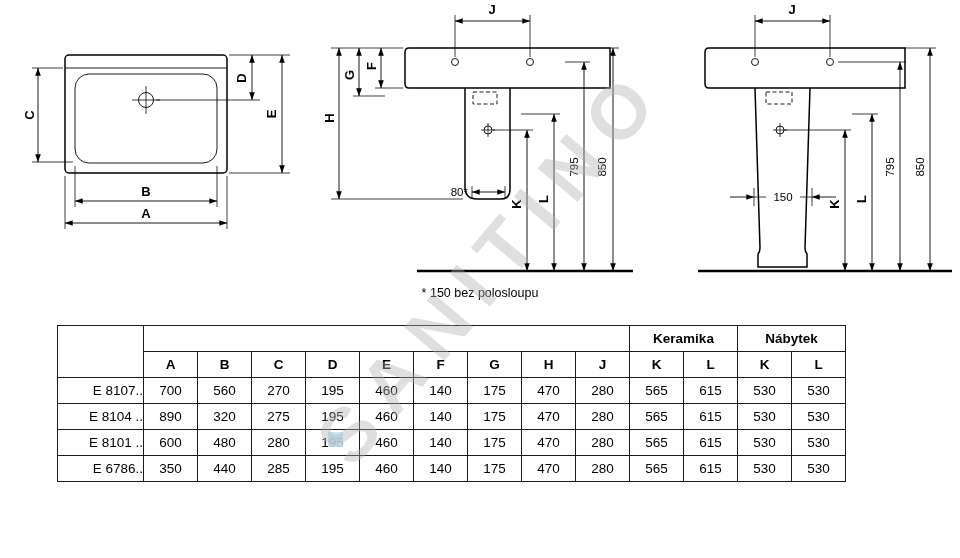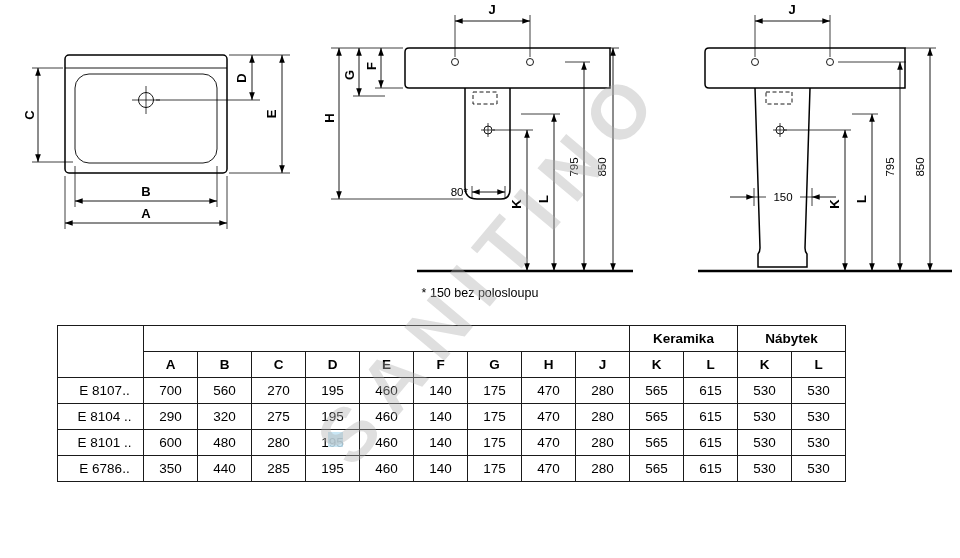--- a/index.html
+++ b/index.html
@@ -18,21 +18,21 @@
   .floor{stroke:#000;stroke-width:2.4;}
   text.L{font-family:"Liberation Sans",sans-serif;font-size:13px;font-weight:bold;fill:#000;}
   text.N{font-family:"Liberation Sans",sans-serif;font-size:11.5px;fill:#000;}
   .footnote{position:absolute;left:330px;top:286px;width:300px;text-align:center;font-size:12.5px;}
   
   table.dims{position:absolute;left:57px;top:325px;border-collapse:collapse;table-layout:fixed;
              border:1px solid #1a1a1a;}
   table.dims td{border:1px solid #1a1a1a;height:25px;text-align:center;font-size:13.5px;
                 vertical-align:middle;padding:0;}
   table.dims td.bold{font-weight:bold;}
-  table.dims td.model{text-align:center;padding-left:8px;}
+  table.dims td.model{text-align:right;padding-left:8px;}
   
   .watermark{position:absolute;left:490px;top:265px;transform:translate(-50%,-50%) rotate(-50deg);
              font-size:76px;font-weight:bold;letter-spacing:16px;white-space:nowrap;
              color:rgba(176,176,176,0.40);z-index:9;pointer-events:none;}
   .wm-dot{position:absolute;left:328px;top:432px;width:15px;height:15px;background:#bfe2f2;
           opacity:0.85;z-index:8;pointer-events:none;}
 </style>
 </head>
 <body>
 
@@ -250,21 +250,21 @@
         <td>175</td>
         <td>470</td>
         <td>280</td>
         <td>565</td>
         <td>615</td>
         <td>530</td>
         <td>530</td>
       </tr>
       <tr>
         <td class="model">E 8104 ..</td>
-        <td>290</td>
+        <td>890</td>
         <td>320</td>
         <td>275</td>
         <td>195</td>
         <td>460</td>
         <td>140</td>
         <td>175</td>
         <td>470</td>
         <td>280</td>
         <td>565</td>
         <td>615</td>

